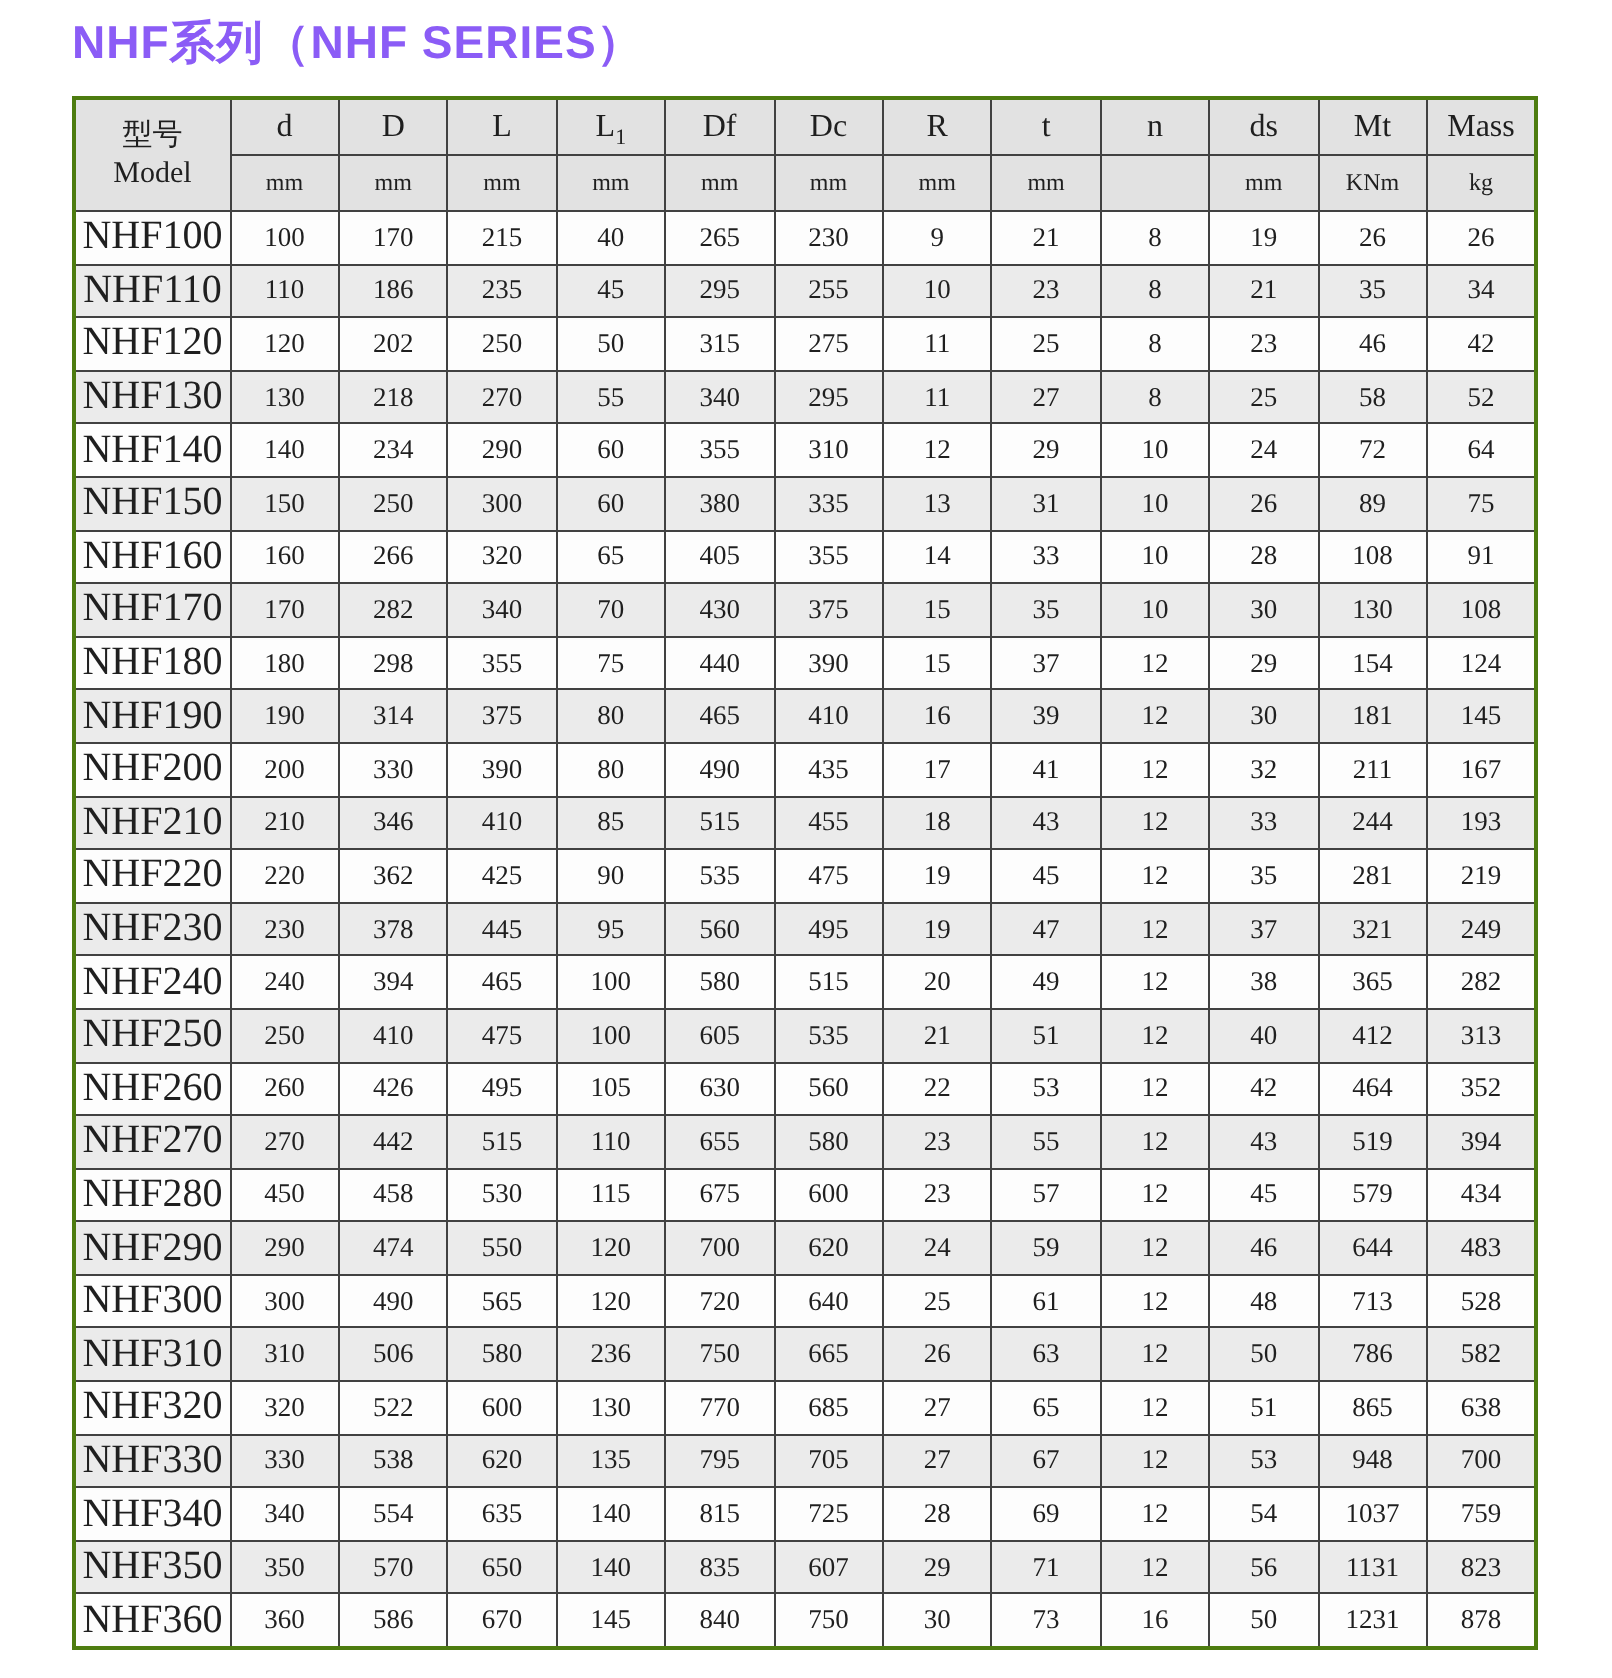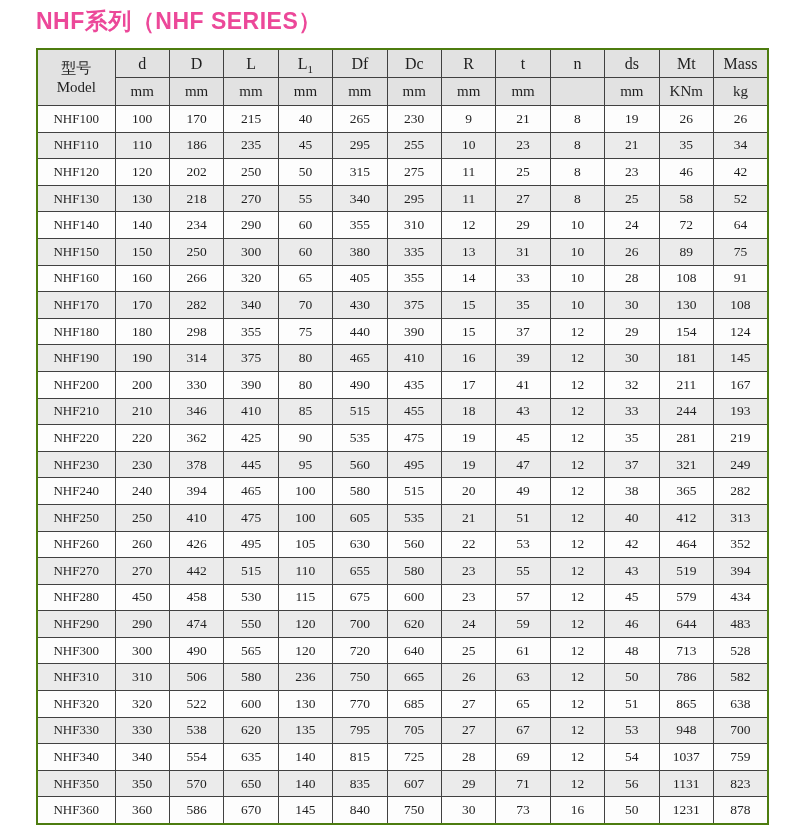--- a/index.html
+++ b/index.html
@@ -13,21 +13,21 @@
     font-family: "Liberation Serif", "DejaVu Serif", serif;
     overflow: hidden;
   }
   .page {
     padding: 4px 0 0 36px;
   }
   .title {
     font-family: "Liberation Sans", "DejaVu Sans", sans-serif;
     font-weight: bold;
     font-size: 23px;
-    color: #ec4899;
+    color: #8b5cf6;
     margin: 2px 0 11px 0;
     letter-spacing: 0.5px;
   }
   table.spec-table {
     border-collapse: collapse;
     table-layout: fixed;
     width: 733px;
     border: 2px solid #4d7c0f;
   }
   .spec-table th, .spec-table td {
@@ -44,33 +44,33 @@
     background: #e2e2e2;
     font-weight: normal;
     font-size: 16px;
     height: 27px;
   }
   thead th.model-cell {
     font-size: 15px;
     line-height: 1.25;
   }
   thead tr.unit-row th {
-    font-size: 15px;
+    font-size: 12px;
   }
   thead th sub {
     font-size: 11px;
     line-height: 0;
   }
   tbody td {
     font-size: 13.5px;
     height: 25.6px;
     background: #fdfdfd;
   }
   tbody td.model {
-    font-size: 13px;
+    font-size: 20px;
   }
   tbody tr:nth-child(even) td {
     background: #ebebeb;
   }
 </style>
 </head>
 <body>
 
 <div class="page">
   <h1 class="title">NHF系列（NHF SERIES）</h1>

